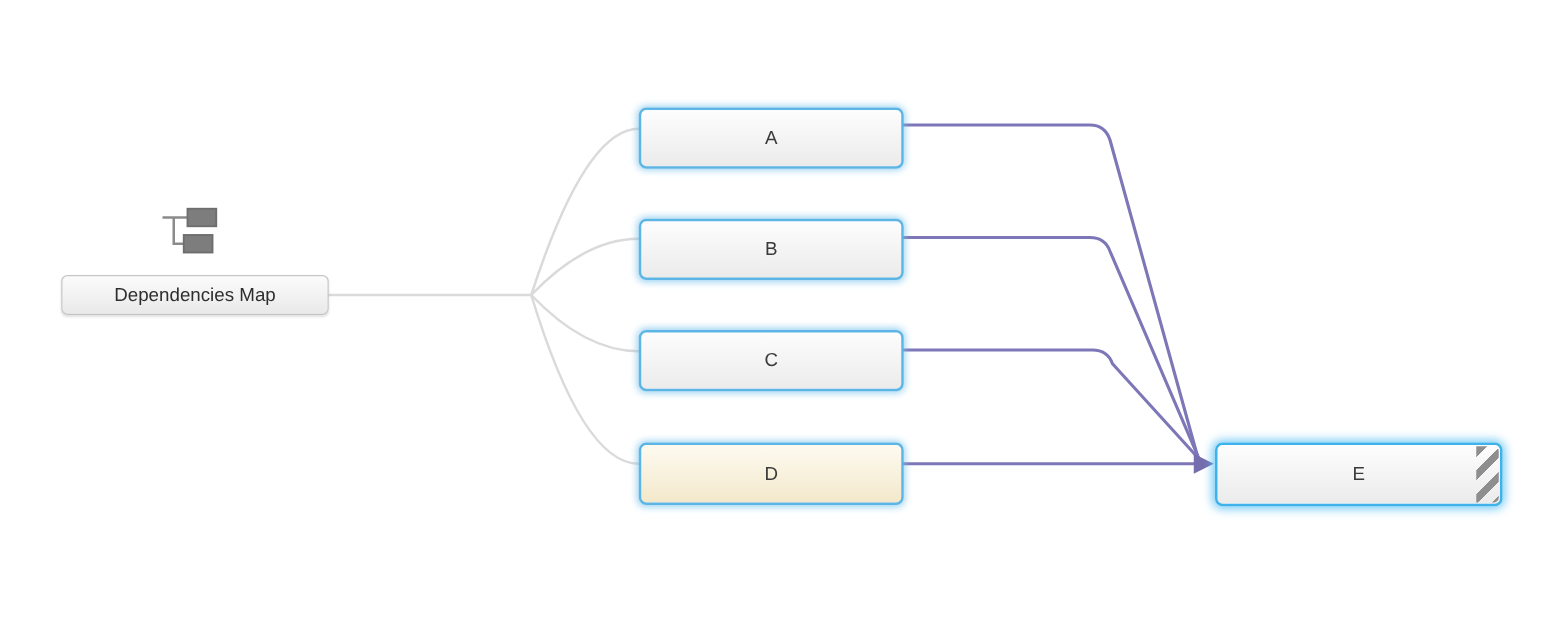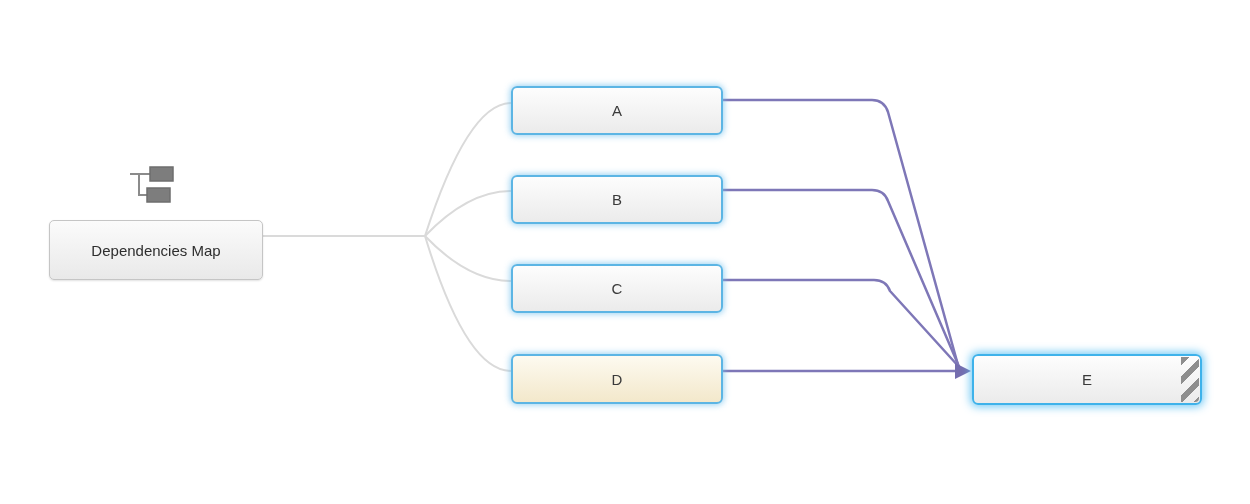--- a/index.html
+++ b/index.html
@@ -28,21 +28,21 @@
     z-index: 2;
     cursor: default;
     user-select: none;
   }
   .node.blue {
     border: 2px solid #5cb5e4;
     background: linear-gradient(180deg, #fdfdfd 0%, #ebebeb 100%);
     box-shadow: 0 0 6px 1px rgba(120,195,238,0.75);
   }
   #node-root {
-    left: 49px; top: 220px; width: 214px; height: 60px;
+    left: 49px; top: 220px; width: 214px; height: 32px;
     border: 1.5px solid #c5c5c5;
     border-radius: 5px;
     background: linear-gradient(180deg, #fbfbfb 0%, #e9e9e9 100%);
     box-shadow: 0 1px 2px rgba(0,0,0,0.12);
     color: #2e2e2e;
   }
   #node-a { left: 511px; top: 86px;  width: 212px; height: 49px; }
   #node-b { left: 511px; top: 175px; width: 212px; height: 49px; }
   #node-c { left: 511px; top: 264px; width: 212px; height: 49px; }
   #node-d {

